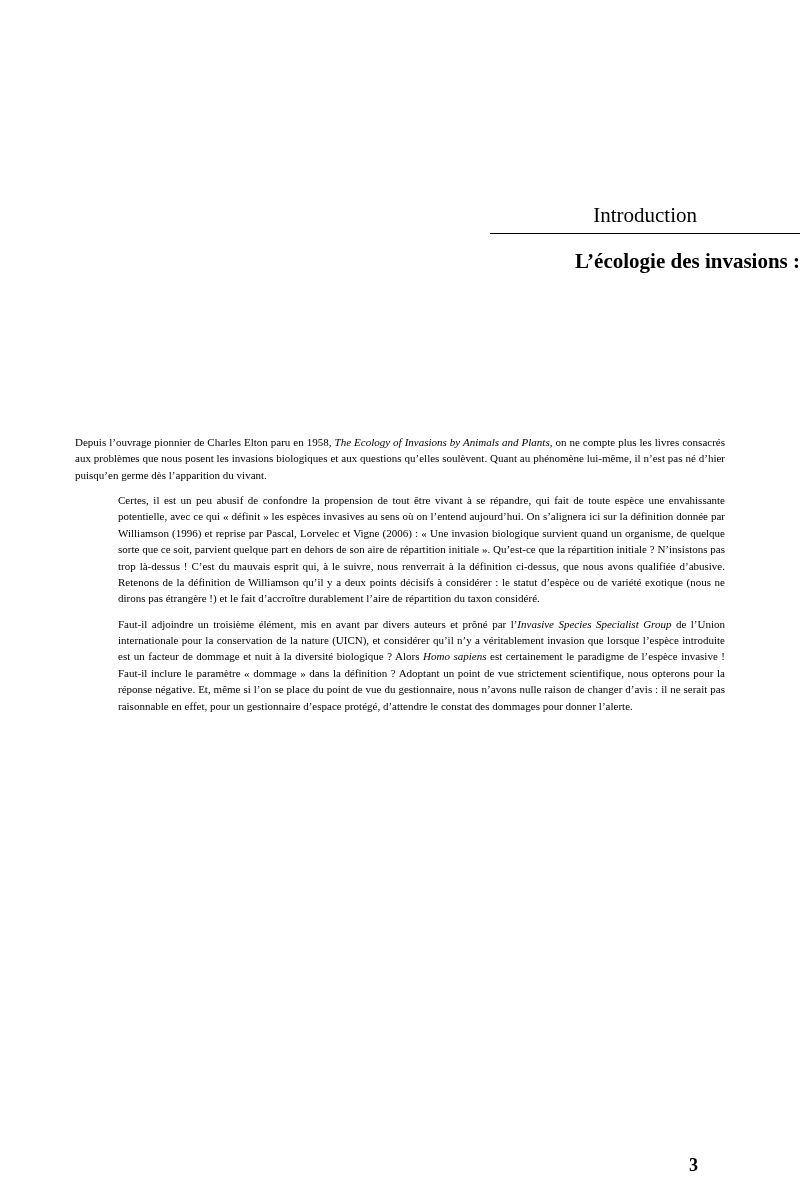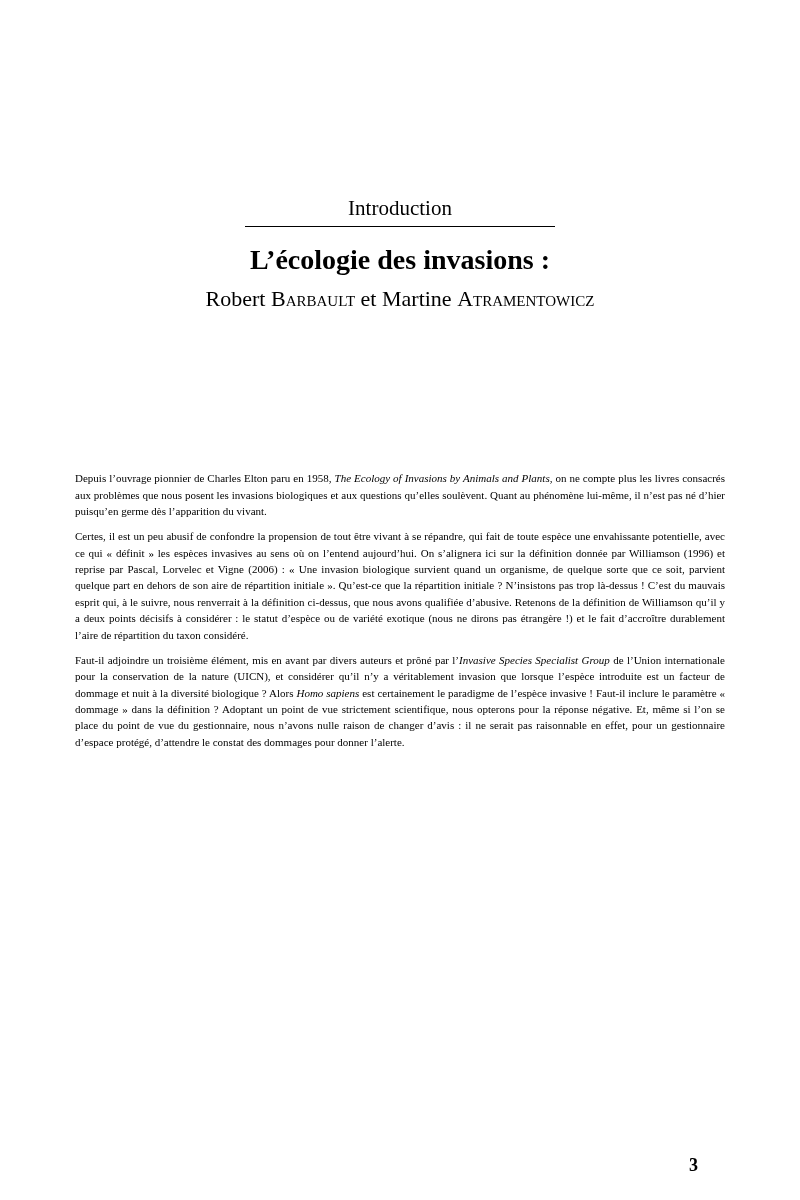--- a/index.html
+++ b/index.html
@@ -10,32 +10,33 @@
     font-family: "Liberation Serif", "DejaVu Serif", serif;
   }
   .page {
     position: relative;
     width: 800px;
     height: 1200px;
     background: #ffffff;
     overflow: hidden;
   }
   .chapter-head {
-    text-align: center;
+    text-align: right;
     padding-top: 196px;
+    margin-top: 7px;
   }
   .chapter-label {
     display: inline-block;
     font-size: 21px;
     padding: 0 103px 5px 103px;
     border-bottom: 1.5px solid #000;
   }
   .chapter-title {
     margin: 14px 0 6px 0;
-    font-size: 28px;
+    font-size: 21px;
     font-weight: bold;
     line-height: 1.33;
   }
   .authors {
     font-size: 22px;
     margin-top: 8px;
   }
   .authors .sc {
     font-variant: small-caps;
   }
@@ -44,20 +45,21 @@
     font-size: 11px;
     line-height: 1.49;
     text-align: justify;
     hyphens: auto;
   }
   .body-text p {
     margin: 0;
   }
   .body-text p + p {
     margin-top: 9px;
+    margin-left: 43px;
   }
   .body-text em {
     font-style: italic;
   }
   .page-number {
     position: absolute;
     right: 102px;
     bottom: 24px;
     font-size: 18px;
     font-weight: bold;
@@ -66,21 +68,20 @@
 </head>
 <body>
 
 <div class="page">
 
   <div class="chapter-head">
     <div class="chapter-label">Introduction</div>
     <h1 class="chapter-title">
       <span>L’écologie des invasions :</span><br>
     </h1>
-    <div class="authors"><span>Robert </span><span class="sc">Barbault</span><span> et Martine </span><span class="sc">Atramentowicz</span></div>
   </div>
 
   <div class="body-text">
     <p><span>Depuis l’ouvrage pionnier de Charles Elton paru en 1958, </span><em>The Ecology of Invasions by Animals and Plants,</em><span> on ne compte plus les livres consacrés aux problèmes que nous posent les invasions biologiques et aux questions qu’elles soulèvent. Quant au phénomène lui-même, il n’est pas né d’hier puisqu’en germe dès l’apparition du vivant.</span></p>
     <p><span>Certes, il est un peu abusif de confondre la propension de tout être vivant à se répandre, qui fait de toute espèce une envahissante potentielle, avec ce qui « définit » les espèces invasives au sens où on l’entend aujourd’hui. On s’alignera ici sur la définition donnée par Williamson (1996) et reprise par Pascal, Lorvelec et Vigne (2006) : « Une invasion biologique survient quand un organisme, de quelque sorte que ce soit, parvient quelque part en dehors de son aire de répartition initiale ». Qu’est-ce que la répartition initiale ? N’insistons pas trop là-dessus ! C’est du mauvais esprit qui, à le suivre, nous renverrait à la définition ci-dessus, que nous avons qualifiée d’abusive. Retenons de la définition de Williamson qu’il y a deux points décisifs à considérer : le statut d’espèce ou de variété exotique (nous ne dirons pas étrangère !) et le fait d’accroître durablement l’aire de répartition du taxon considéré.</span></p>
     <p><span>Faut-il adjoindre un troisième élément, mis en avant par divers auteurs et prôné par l’</span><em>Invasive Species Specialist Group</em><span> de l’Union internationale pour la conservation de la nature (UICN), et considérer qu’il n’y a véritablement invasion que lorsque l’espèce introduite est un facteur de dommage et nuit à la diversité biologique ? Alors </span><em>Homo sapiens</em><span> est certainement le paradigme de l’espèce invasive ! Faut-il inclure le paramètre « dommage » dans la définition ? Adoptant un point de vue strictement scientifique, nous opterons pour la réponse négative. Et, même si l’on se place du point de vue du gestionnaire, nous n’avons nulle raison de changer d’avis : il ne serait pas raisonnable en effet, pour un gestionnaire d’espace protégé, d’attendre le constat des dommages pour donner l’alerte.</span></p>
   </div>
 
   <div class="page-number">3</div>
 

